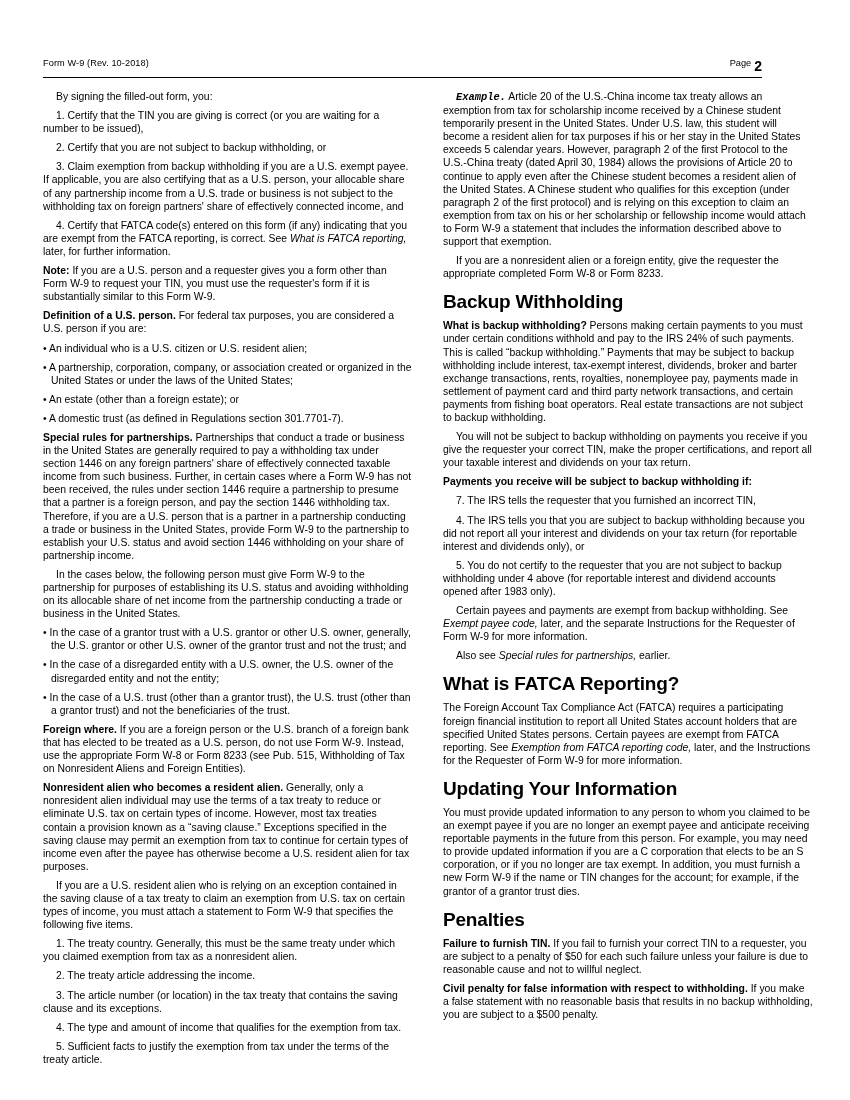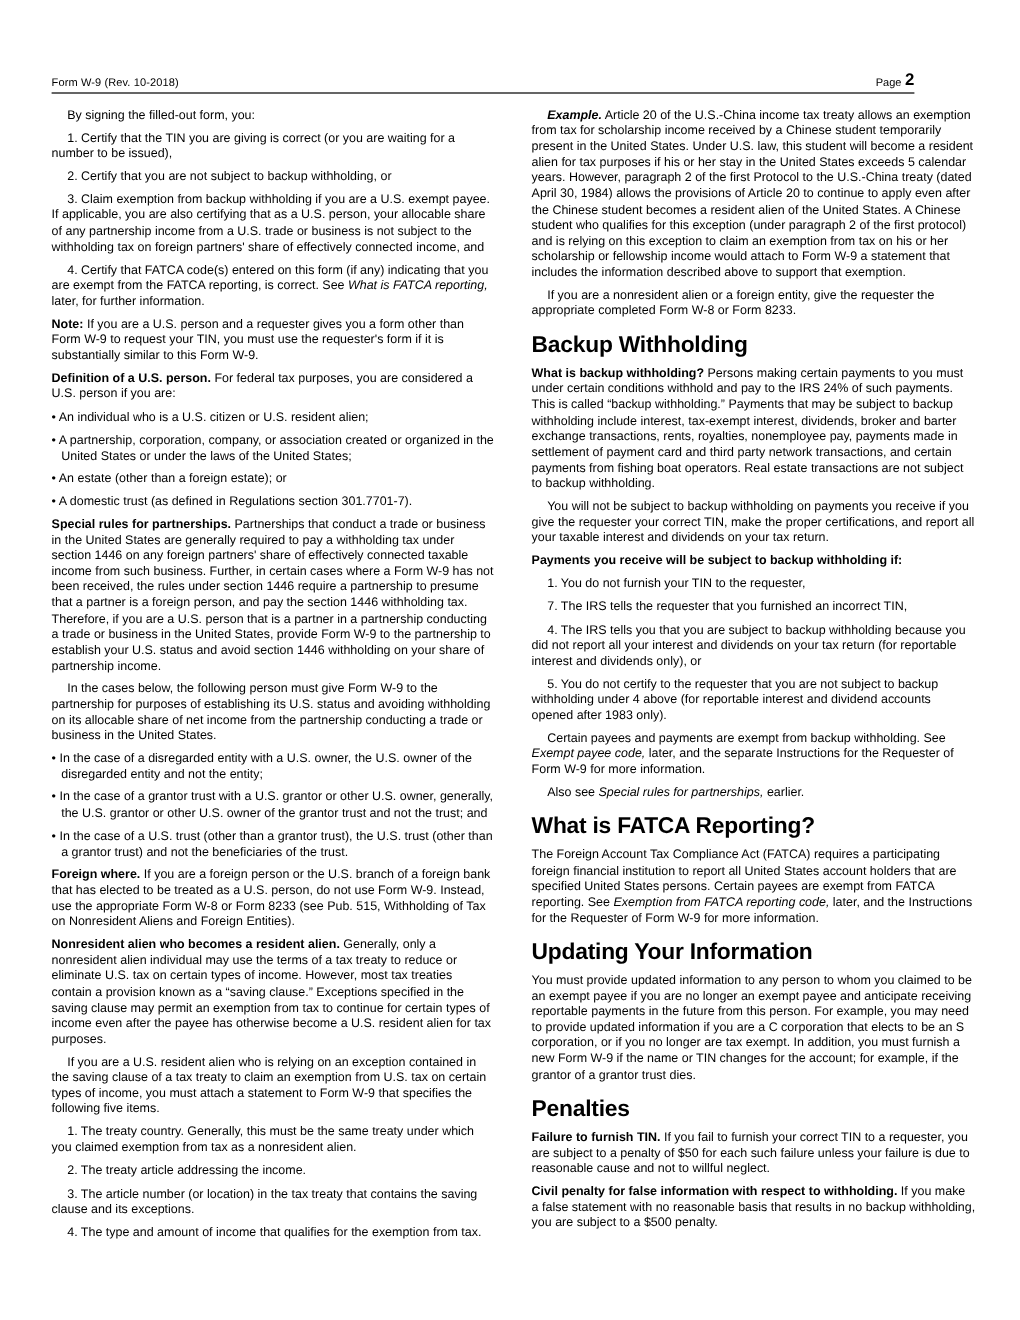--- a/index.html
+++ b/index.html
@@ -29,21 +29,21 @@
     justify-content: space-between;
     border-bottom: 1.6px solid #000;
     padding-bottom: 3px;
   }
   .form-id {
     font-size: 9.2px;
     letter-spacing: 0.01em;
   }
   .page-label-wrap {
     display: flex;
-    align-items: flex-end;
+    align-items: flex-start;
     gap: 3px;
   }
   .page-word {
     font-size: 9.2px;
   }
   .page-num {
     font-size: 14px;
     font-weight: bold;
   }
   
@@ -72,20 +72,21 @@
   }
   b, .b {
     font-weight: bold;
   }
   i, .i {
     font-style: italic;
   }
   .bi {
     font-weight: bold;
     font-style: italic;
+    font-family: Liberation Mono, monospace;
   }
   h2.section {
     font-size: 19px;
     font-weight: bold;
     margin: 11px 0 7px 0;
     line-height: 21px;
     letter-spacing: -0.01em;
   }
 </style>
 </head>
@@ -116,51 +117,51 @@
       <p><b>Definition of a U.S. person.</b><span> For federal tax purposes, you are considered a U.S. person if you are:</span></p>
 
       <p class="bullet">• An individual who is a U.S. citizen or U.S. resident alien;</p>
       <p class="bullet">• A partnership, corporation, company, or association created or organized in the United States or under the laws of the United States;</p>
       <p class="bullet">• An estate (other than a foreign estate); or</p>
       <p class="bullet">• A domestic trust (as defined in Regulations section 301.7701-7).</p>
 
       <p><b>Special rules for partnerships.</b><span> Partnerships that conduct a trade or business in the United States are generally required to pay a withholding tax under section 1446 on any foreign partners' share of effectively connected taxable income from such business. Further, in certain cases where a Form W-9 has not been received, the rules under section 1446 require a partnership to presume that a partner is a foreign person, and pay the section 1446 withholding tax. Therefore, if you are a U.S. person that is a partner in a partnership conducting a trade or business in the United States, provide Form W-9 to the partnership to establish your U.S. status and avoid section 1446 withholding on your share of partnership income.</span></p>
 
       <p class="indent">In the cases below, the following person must give Form W-9 to the partnership for purposes of establishing its U.S. status and avoiding withholding on its allocable share of net income from the partnership conducting a trade or business in the United States.</p>
+      <p class="bullet">• In the case of a grantor trust with a U.S. grantor or other U.S. owner, generally, the U.S. grantor or other U.S. owner of the grantor trust and not the trust; and</p>
       <p class="bullet">• In the case of a disregarded entity with a U.S. owner, the U.S. owner of the disregarded entity and not the entity;</p>
-      <p class="bullet">• In the case of a grantor trust with a U.S. grantor or other U.S. owner, generally, the U.S. grantor or other U.S. owner of the grantor trust and not the trust; and</p>
       <p class="bullet">• In the case of a U.S. trust (other than a grantor trust), the U.S. trust (other than a grantor trust) and not the beneficiaries of the trust.</p>
 
       <p><b>Foreign where.</b><span> If you are a foreign person or the U.S. branch of a foreign bank that has elected to be treated as a U.S. person, do not use Form W-9. Instead, use the appropriate Form W-8 or Form 8233 (see Pub. 515, Withholding of Tax on Nonresident Aliens and Foreign Entities).</span></p>
 
       <p><b>Nonresident alien who becomes a resident alien.</b><span> Generally, only a nonresident alien individual may use the terms of a tax treaty to reduce or eliminate U.S. tax on certain types of income. However, most tax treaties contain a provision known as a “saving clause.” Exceptions specified in the saving clause may permit an exemption from tax to continue for certain types of income even after the payee has otherwise become a U.S. resident alien for tax purposes.</span></p>
 
       <p class="indent">If you are a U.S. resident alien who is relying on an exception contained in the saving clause of a tax treaty to claim an exemption from U.S. tax on certain types of income, you must attach a statement to Form W-9 that specifies the following five items.</p>
       <p class="indent">1. The treaty country. Generally, this must be the same treaty under which you claimed exemption from tax as a nonresident alien.</p>
       <p class="indent">2. The treaty article addressing the income.</p>
       <p class="indent">3. The article number (or location) in the tax treaty that contains the saving clause and its exceptions.</p>
       <p class="indent">4. The type and amount of income that qualifies for the exemption from tax.</p>
+      <p class="indent">5. Sufficient facts to justify the exemption from tax under the terms of the treaty article.</p>
 
     </div>
 
     <div class="col">
 
       <p class="indent"><span class="bi">Example.</span><span> Article 20 of the U.S.-China income tax treaty allows an exemption from tax for scholarship income received by a Chinese student temporarily present in the United States. Under U.S. law, this student will become a resident alien for tax purposes if his or her stay in the United States exceeds 5 calendar years. However, paragraph 2 of the first Protocol to the U.S.-China treaty (dated April 30, 1984) allows the provisions of Article 20 to continue to apply even after the Chinese student becomes a resident alien of the United States. A Chinese student who qualifies for this exception (under paragraph 2 of the first protocol) and is relying on this exception to claim an exemption from tax on his or her scholarship or fellowship income would attach to Form W-9 a statement that includes the information described above to support that exemption.</span></p>
 
       <p class="indent">If you are a nonresident alien or a foreign entity, give the requester the appropriate completed Form W-8 or Form 8233.</p>
 
       <h2 class="section">Backup Withholding</h2>
 
       <p><b>What is backup withholding?</b><span> Persons making certain payments to you must under certain conditions withhold and pay to the IRS 24% of such payments. This is called “backup withholding.”  Payments that may be subject to backup withholding include interest, tax-exempt interest, dividends, broker and barter exchange transactions, rents, royalties, nonemployee pay, payments made in settlement of payment card and third party network transactions, and certain payments from fishing boat operators. Real estate transactions are not subject to backup withholding.</span></p>
 
       <p class="indent">You will not be subject to backup withholding on payments you receive if you give the requester your correct TIN, make the proper certifications, and report all your taxable interest and dividends on your tax return.</p>
 
       <p><b>Payments you receive will be subject to backup withholding if:</b></p>
 
-      <p class="indent">1. You do not furnish your TIN to the requester,</p>
       <p class="indent">7. The IRS tells the requester that you furnished an incorrect TIN,</p>
       <p class="indent">4. The IRS tells you that you are subject to backup withholding because you did not report all your interest and dividends on your tax return (for reportable interest and dividends only), or</p>
       <p class="indent">5. You do not certify to the requester that you are not subject to backup withholding under 4 above (for reportable interest and dividend accounts opened after 1983 only).</p>
 
       <p class="indent"><span>Certain payees and payments are exempt from backup withholding. See </span><i>Exempt payee code,</i><span> later, and the separate Instructions for the Requester of Form W-9 for more information.</span></p>
 
       <p class="indent"><span>Also see </span><i>Special rules for partnerships,</i><span> earlier.</span></p>
 
       <h2 class="section">What is FATCA Reporting?</h2>
 

